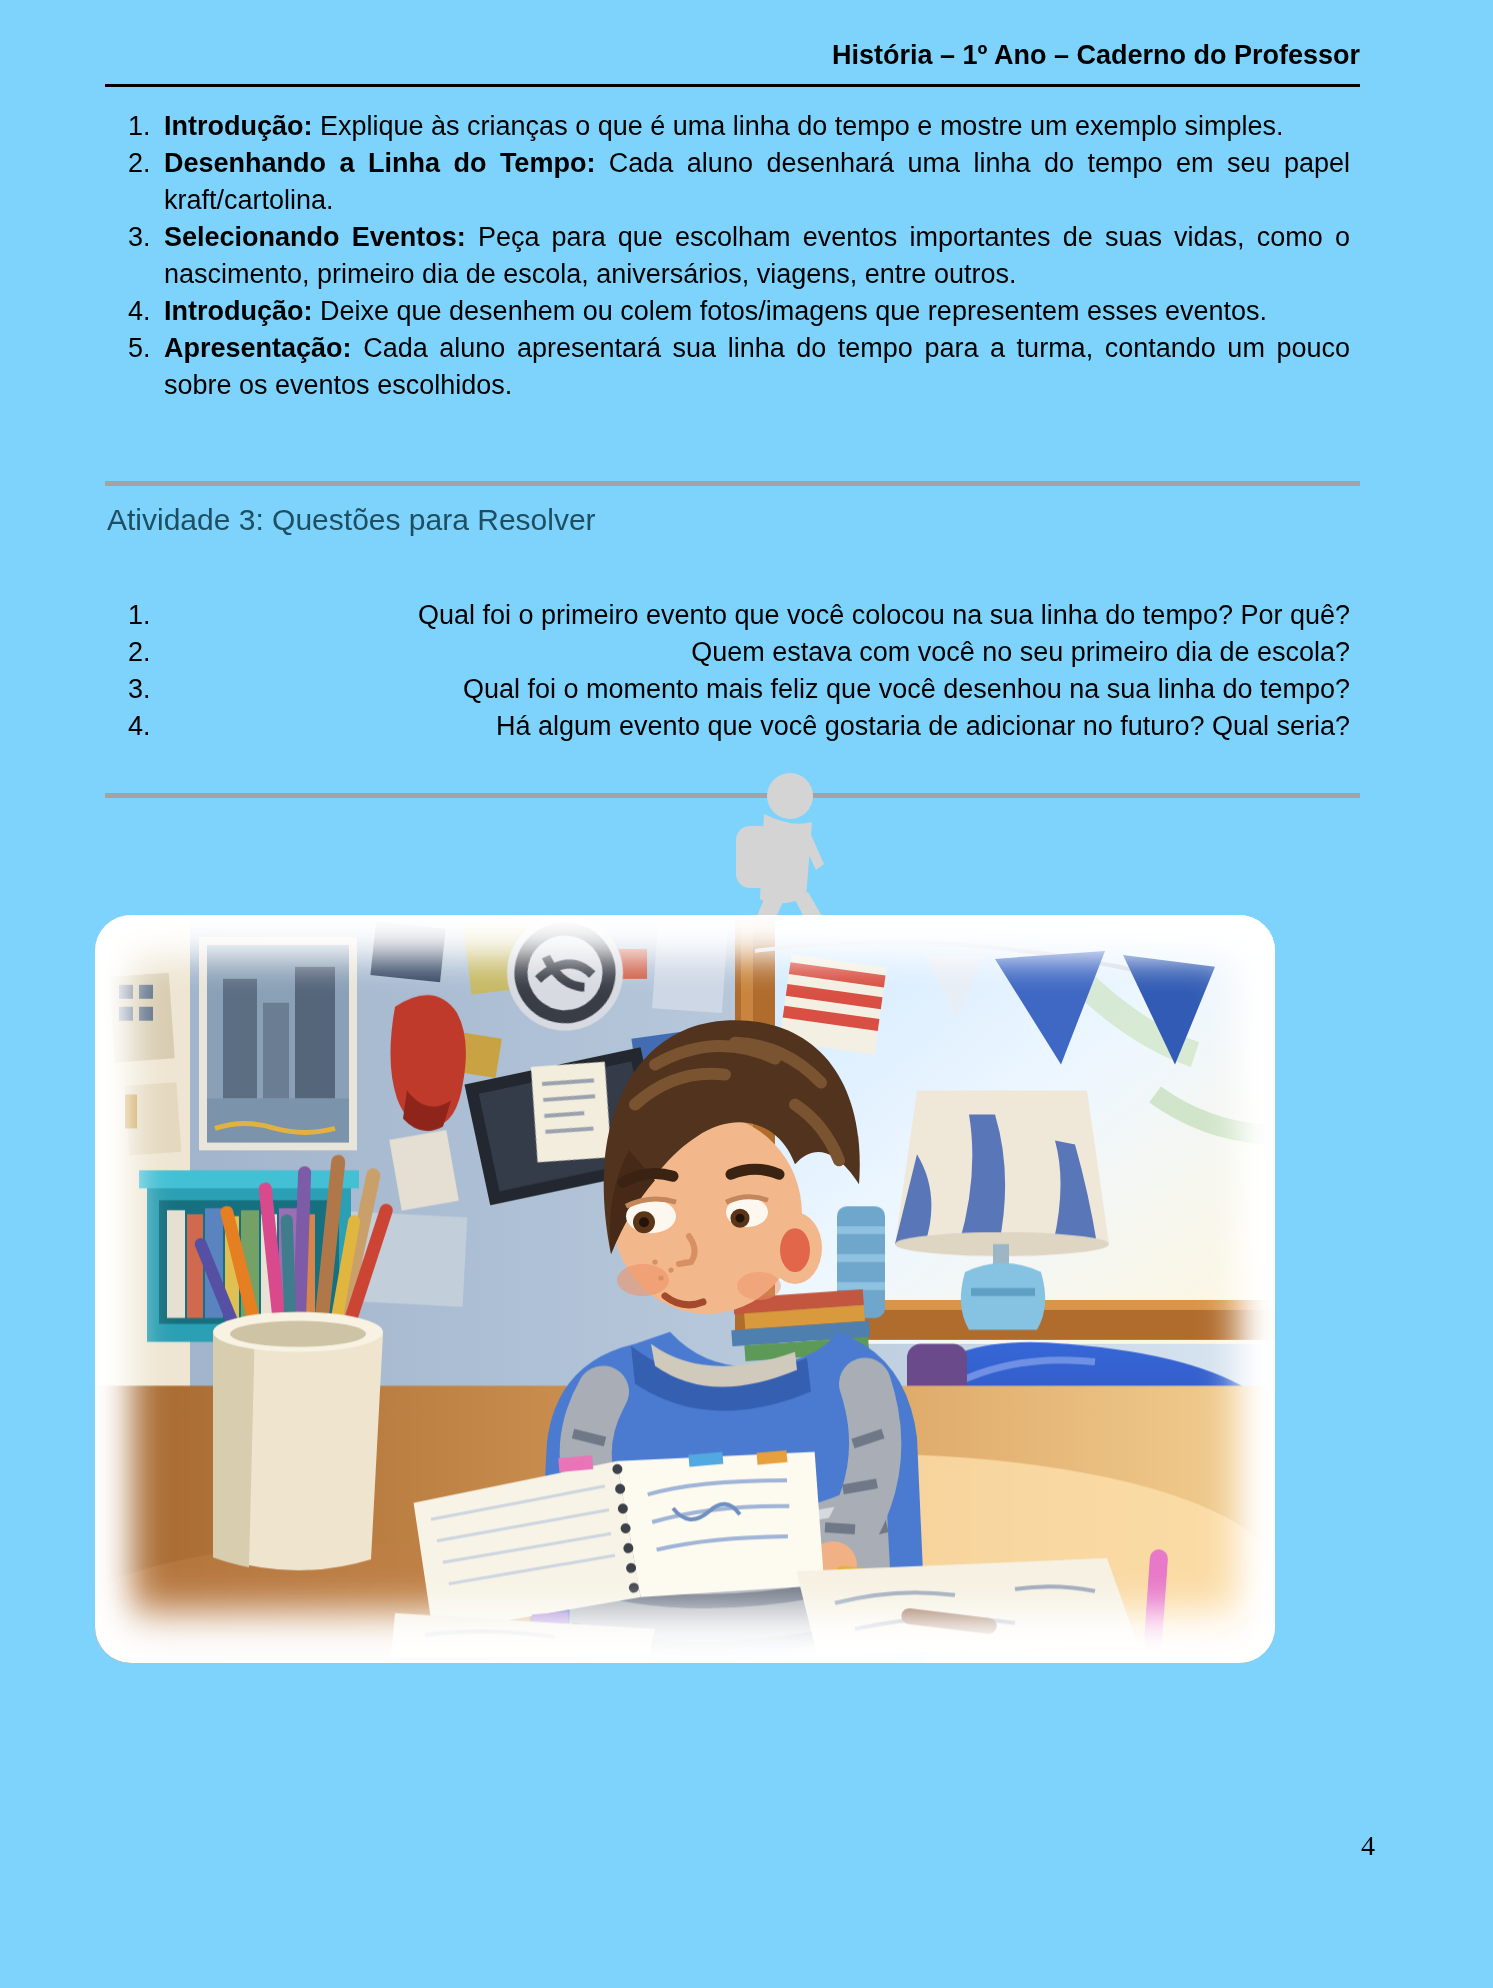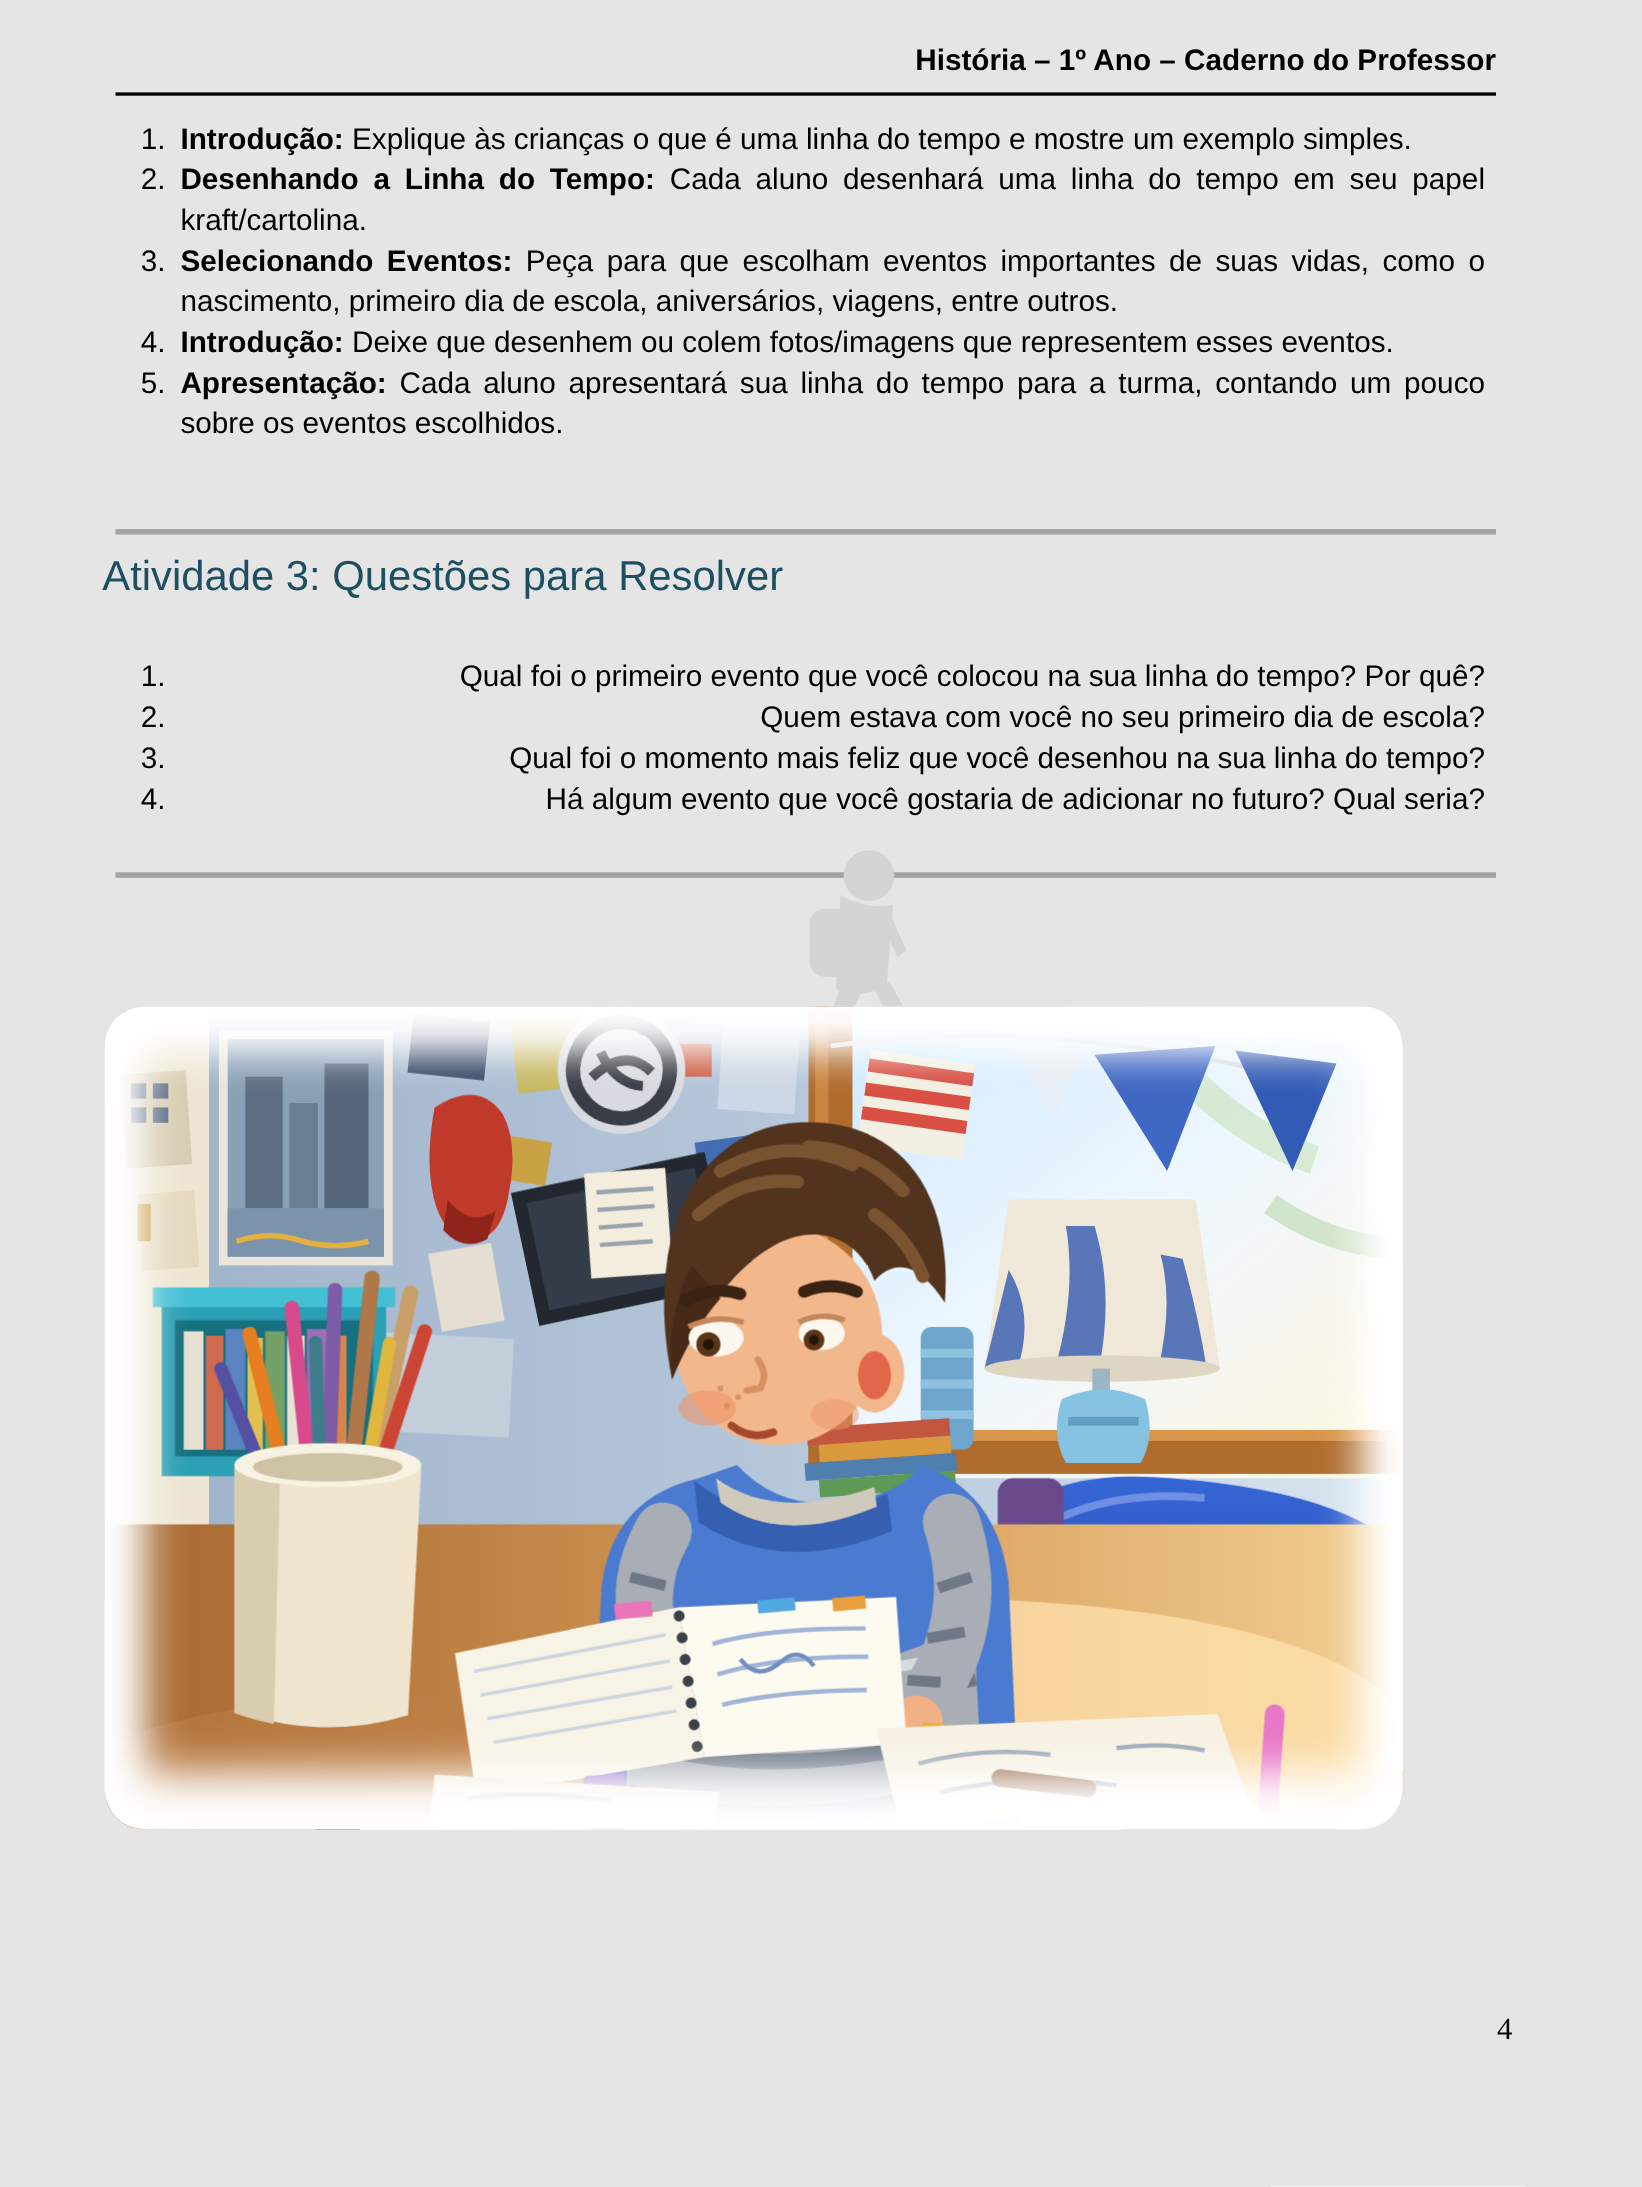--- a/index.html
+++ b/index.html
@@ -1,36 +1,36 @@
 <!DOCTYPE html>
 <html><head>
 <meta charset="utf-8">
 <style>
   html,body{margin:0;padding:0;background:#ffffff;}
   .page{
-    position:relative;width:1493px;height:1988px;background:#e5e5e5;
+    position:relative;width:1493px;height:1988px;background:#7dd3fc;
     font-family:"Liberation Sans",sans-serif;color:#000;overflow:hidden;
   }
   .hdr-title{
     position:absolute;left:105px;top:40px;width:1255px;
     text-align:right;font-size:27px;font-weight:700;letter-spacing:0;
   }
   .hdr-rule{position:absolute;left:105px;top:84px;width:1255px;height:3px;background:#000;}
   .olist{position:absolute;left:128px;width:1222px;font-size:27px;line-height:37px;}
   .steps{top:108px;}
   .questions{top:597px;}
   .oitem{display:flex;}
   .onum{flex:0 0 36px;}
   .obody{flex:1 1 auto;text-align:justify;}
   .obody.nojust{text-align:right;}
   .divider{position:absolute;left:105px;width:1255px;height:5px;background:#a3a3a3;}
   .div1{top:481px;}
   .div2{top:793px;}
   .sec-h{
-    position:absolute;left:93px;width:1300px;font-size:38px;font-weight:400;
+    position:absolute;left:107px;width:1300px;font-size:30px;font-weight:400;
     color:#1d4f63;z-index:3;
   }
   .h-act{top:503px;}
   .h-story{top:825px;}
   .watermark{position:absolute;left:690px;top:772px;width:178px;height:170px;z-index:1;}
   .photo{
     position:absolute;left:95px;top:915px;width:1180px;height:748px;
     border-radius:36px;overflow:hidden;z-index:2;background:#fff;
   }
   .photo svg{display:block;width:100%;height:100%;}

